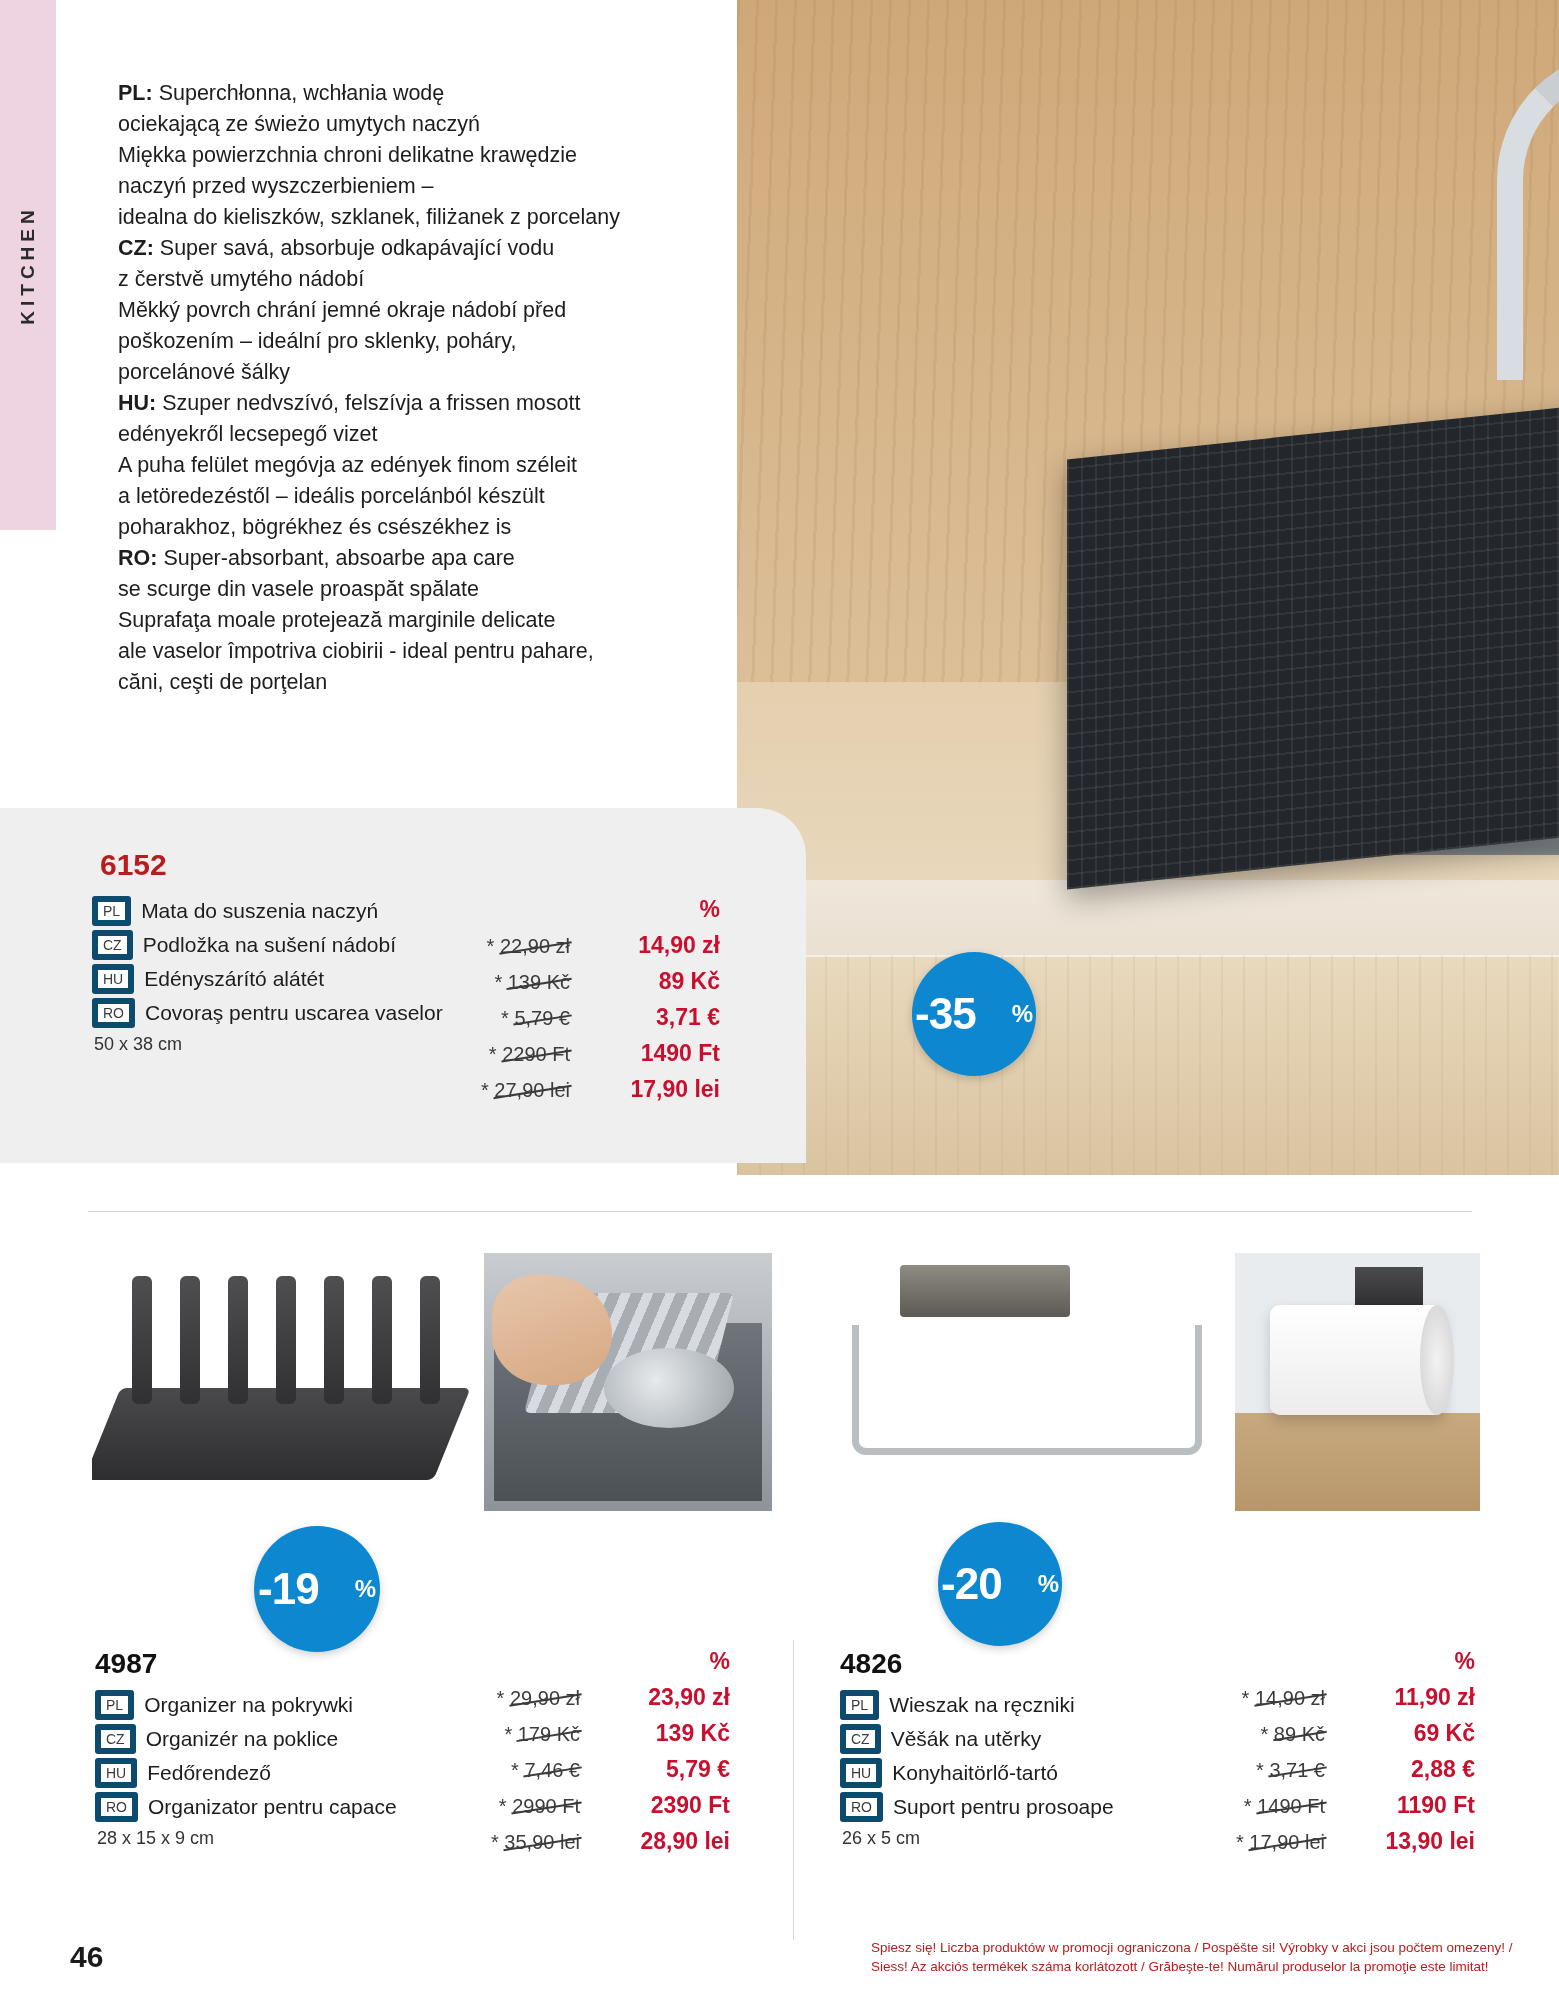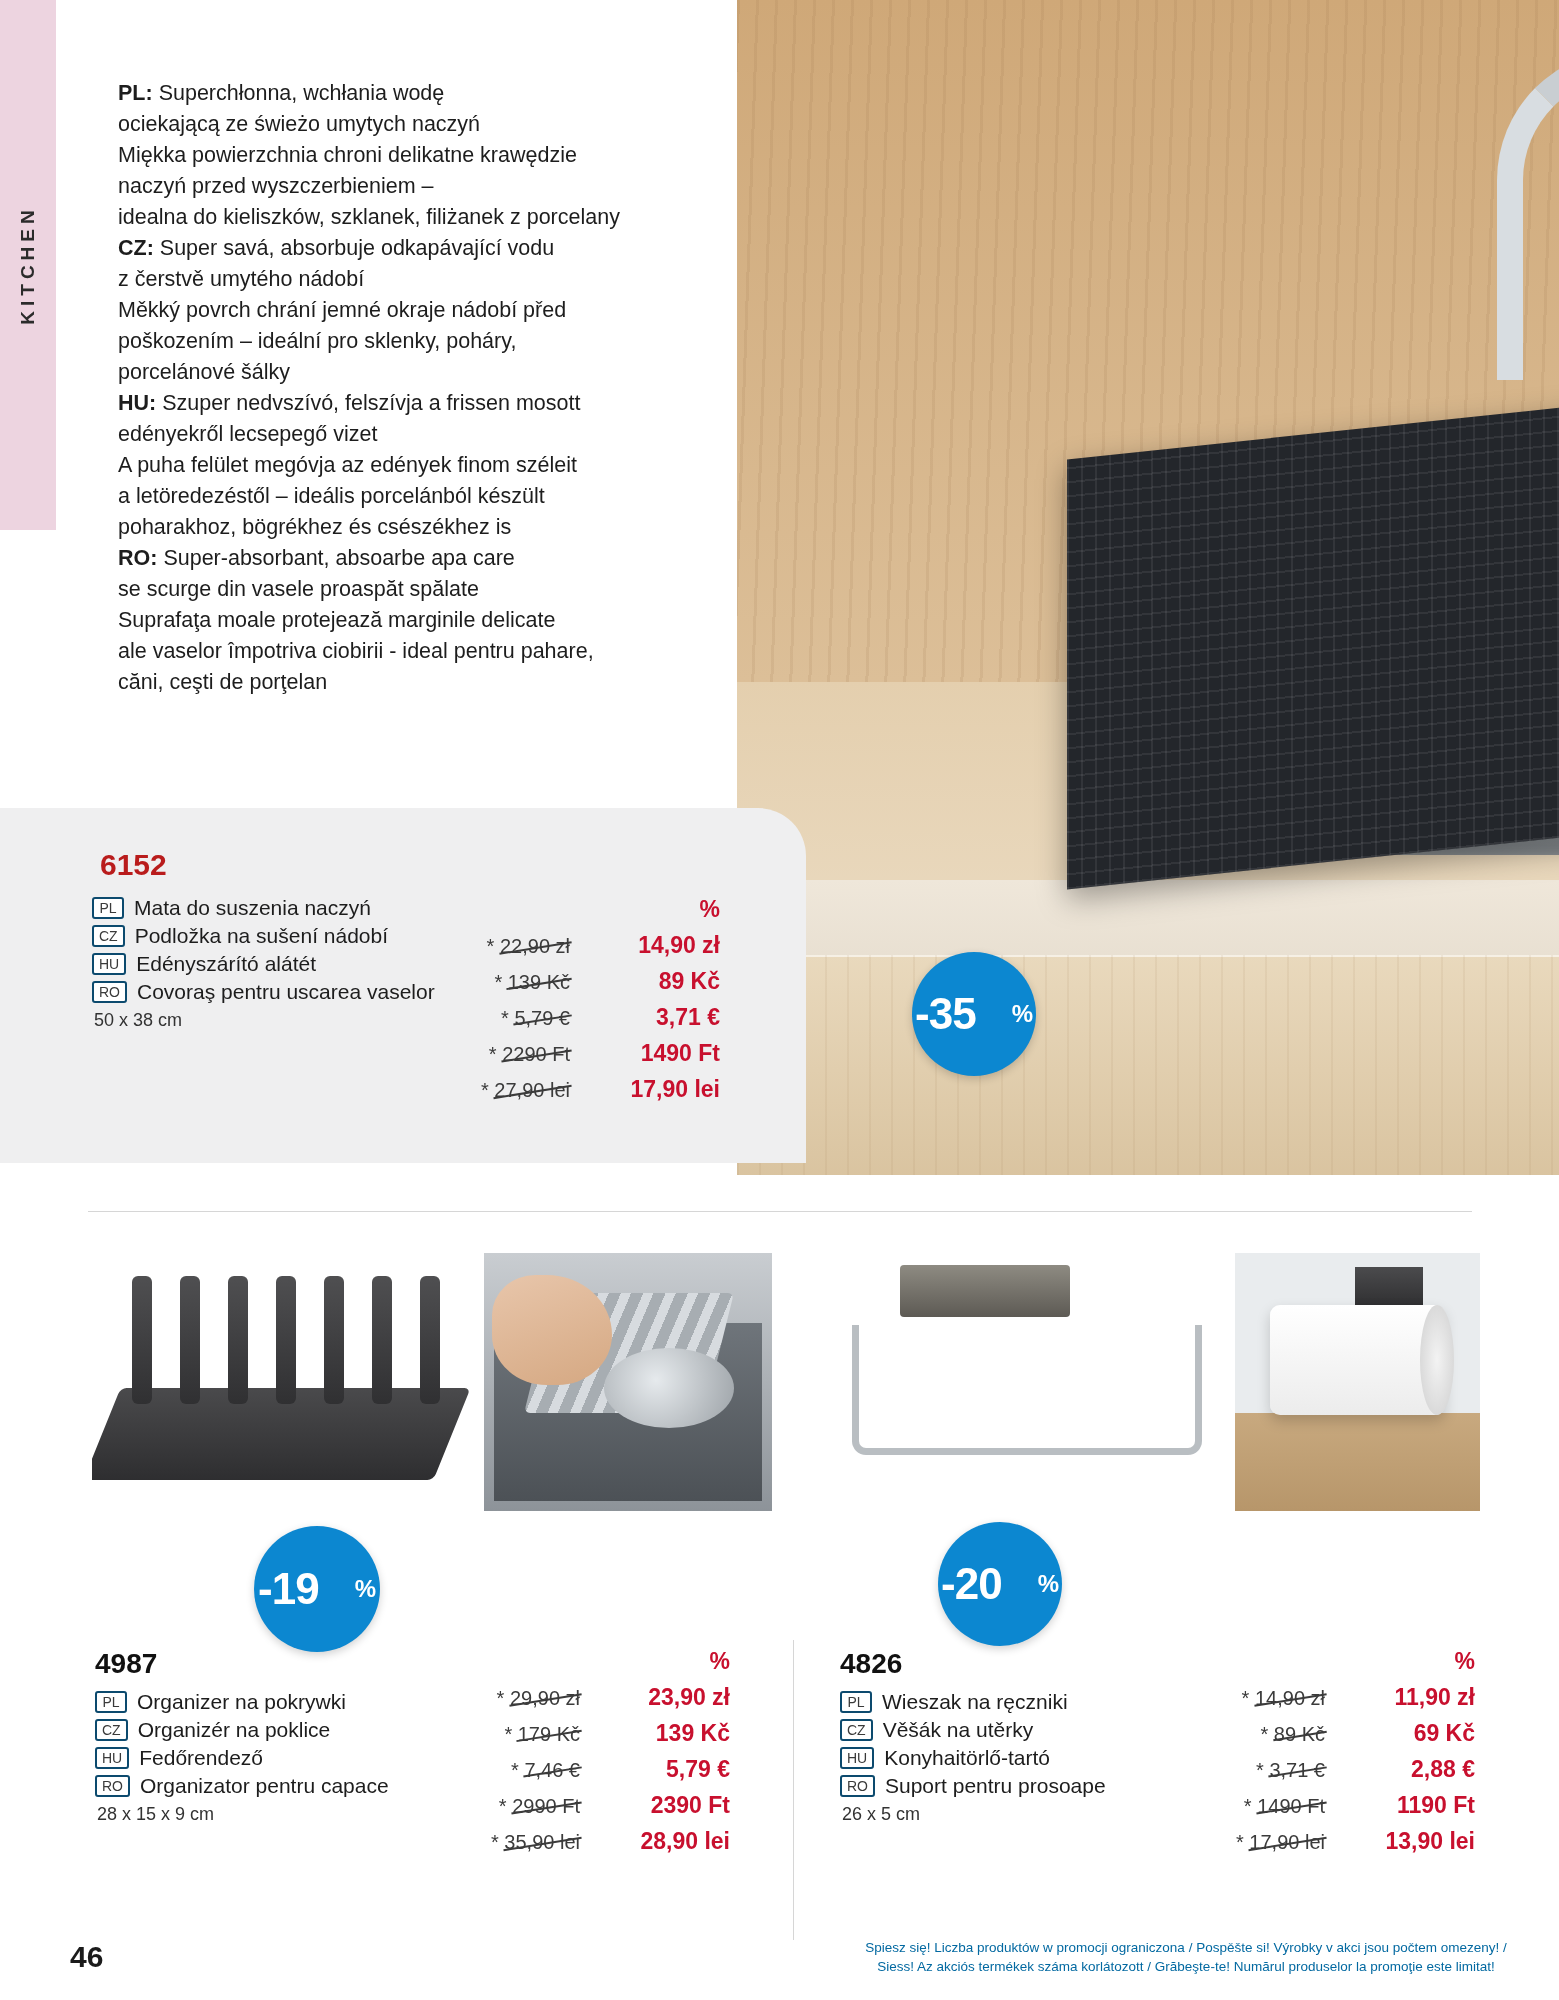--- a/index.html
+++ b/index.html
@@ -123,21 +123,21 @@
     position: absolute;
     left: 0; top: 808px;
     width: 806px; height: 355px;
     background: #efeff0;
     border-top-right-radius: 48px;
   }
   .card-6152 .code { position:absolute; left:100px; top:40px; font-size:30px; font-weight:bold; color:#b91c1c; }
   .langlist { position:absolute; left:92px; top:88px; }
   .langrow { display:flex; align-items:center; margin-bottom:4px; }
   .langtag {
-    border:2px solid #0c4a6e; color:#3a3a3a; font-size:14px;
+    border:6px solid #0c4a6e; color:#3a3a3a; font-size:14px;
     padding:1px 5px; margin-right:10px; border-radius:3px; min-width:32px; text-align:center;
     background:#fff;
   }
   .langname { font-size:21px; color:#1d1d1d; }
   .dims { font-size:18px; color:#333; margin-top:6px; margin-left:2px; }
 
   .pricetable { position:absolute; }
   .pricetable .pcthead { text-align:right; font-size:23px; font-weight:bold; color:#c8102e; }
   .prow { display:flex; align-items:baseline; justify-content:flex-end; margin-top:9px; }
   .old {
@@ -238,22 +238,22 @@
     background:linear-gradient(180deg,#4b4b4d,#2f2f31);
   }
 
   
   .pinfo { position:absolute; }
   .pinfo .code { font-size:28px; font-weight:bold; color:#111; margin-bottom:10px; }
 
   
   .pageno { position:absolute; left:70px; top:1940px; font-size:30px; font-weight:bold; color:#1b1b1b; }
   .footnote {
-    position:absolute; right:48px; top:1938px; width:650px;
-    text-align:center; font-size:13.5px; line-height:19px; color:#0369a1;
+    position:absolute; right:38px; top:1938px; width:650px;
+    text-align:left; font-size:13.5px; line-height:19px; color:#b91c1c;
   }
 </style>
 </head>
 <body>
 
 <div class="side-tab">
   <span class="side-label">KITCHEN</span>
 </div>
 
 <div class="hero">

